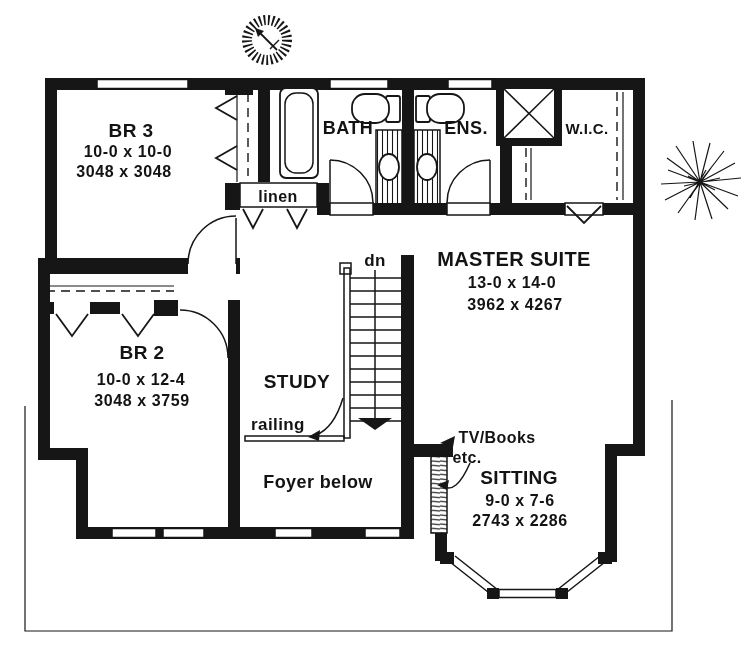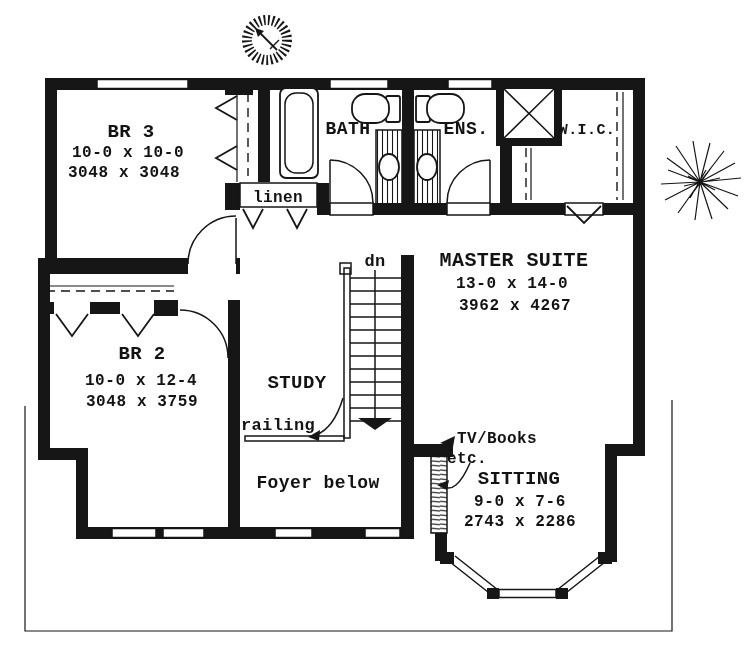--- a/index.html
+++ b/index.html
@@ -1,17 +1,17 @@
 <!DOCTYPE html>
 <html><head>
 <meta charset="utf-8">
 <style>
   html,body{margin:0;padding:0;background:#ffffff;}
   .page{position:relative;width:748px;height:664px;background:#ffffff;overflow:hidden;
-        font-family:Liberation Mono, monospace;}
+        font-family:Liberation Sans, sans-serif;}
   svg{display:block;}
   .wall{fill:#161616;stroke:none;}
   .thin{fill:none;stroke:#161616;stroke-width:1.5;}
   .xtra{fill:none;stroke:#161616;stroke-width:1.2;}
   .win{fill:#ffffff;stroke:#161616;stroke-width:1.5;}
   .rod{fill:none;stroke:#161616;stroke-width:1.4;stroke-dasharray:9 6;}
   .rodsolid{fill:none;stroke:#161616;stroke-width:1.2;}
   .fix{fill:#ffffff;stroke:#161616;stroke-width:1.8;}
   .arc{fill:none;stroke:#161616;stroke-width:1.5;}
   .chev{fill:none;stroke:#161616;stroke-width:1.8;}

